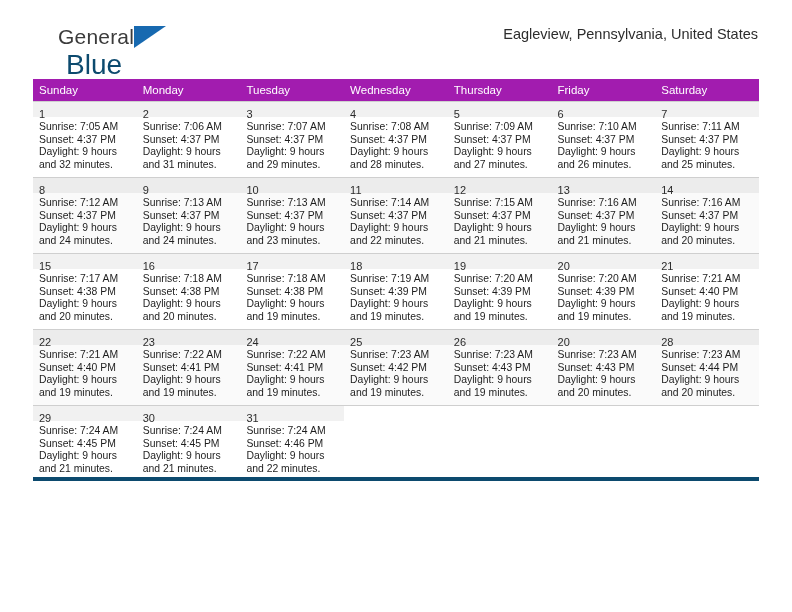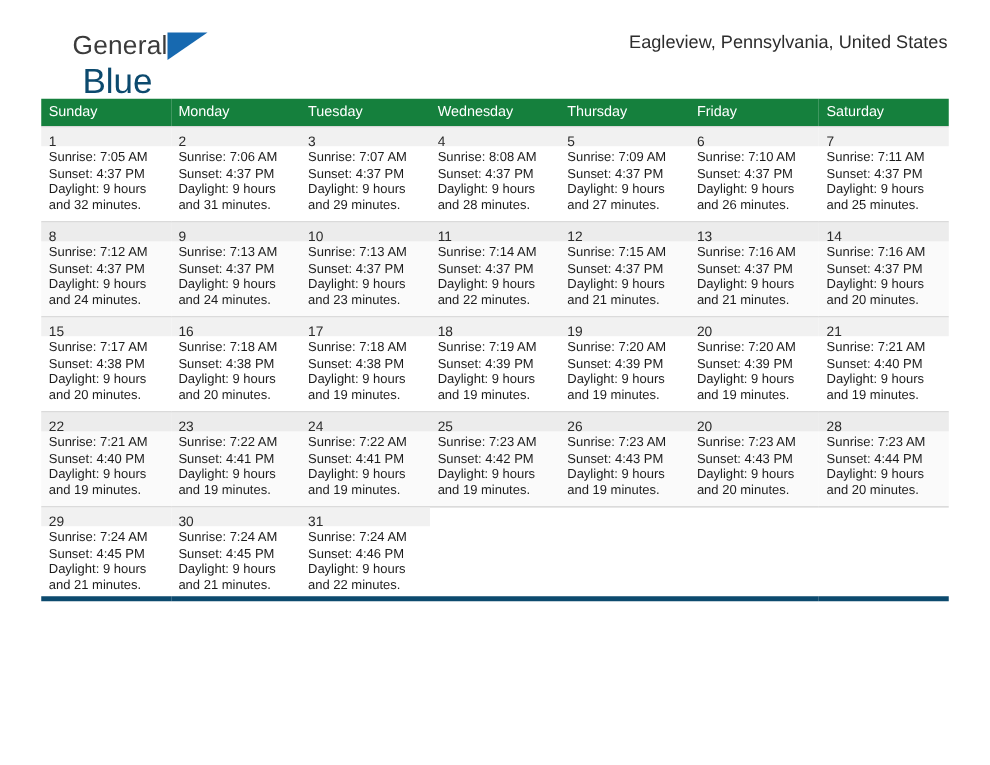--- a/index.html
+++ b/index.html
@@ -83,21 +83,21 @@
   }
 
   
   .calendar {
     width: 726px;
     border-collapse: collapse;
     table-layout: fixed;
     margin-top: 11px;
   }
   .calendar th {
-    background: #15803d;
+    background: #a21caf;
     color: #ffffff;
     font-size: 11.5px;
     font-weight: normal;
     text-align: left;
     padding: 5px 0 5px 6px;
     height: 12px;
     border: none;
   }
   .calendar td {
     vertical-align: top;
@@ -204,21 +204,21 @@
                 <div>Sunset: 4:37 PM</div>
                 <div>Daylight: 9 hours</div>
                 <div>and 29 minutes.</div>
               </div>
             </div>
           </td>
         <td>
             <div class="cell">
               <div class="daynum-bar"><span class="daynum">4</span></div>
               <div class="cellbody">
-                <div>Sunrise: 8:08 AM</div>
+                <div>Sunrise: 7:08 AM</div>
                 <div>Sunset: 4:37 PM</div>
                 <div>Daylight: 9 hours</div>
                 <div>and 28 minutes.</div>
               </div>
             </div>
           </td>
         <td>
             <div class="cell">
               <div class="daynum-bar"><span class="daynum">5</span></div>
               <div class="cellbody">

